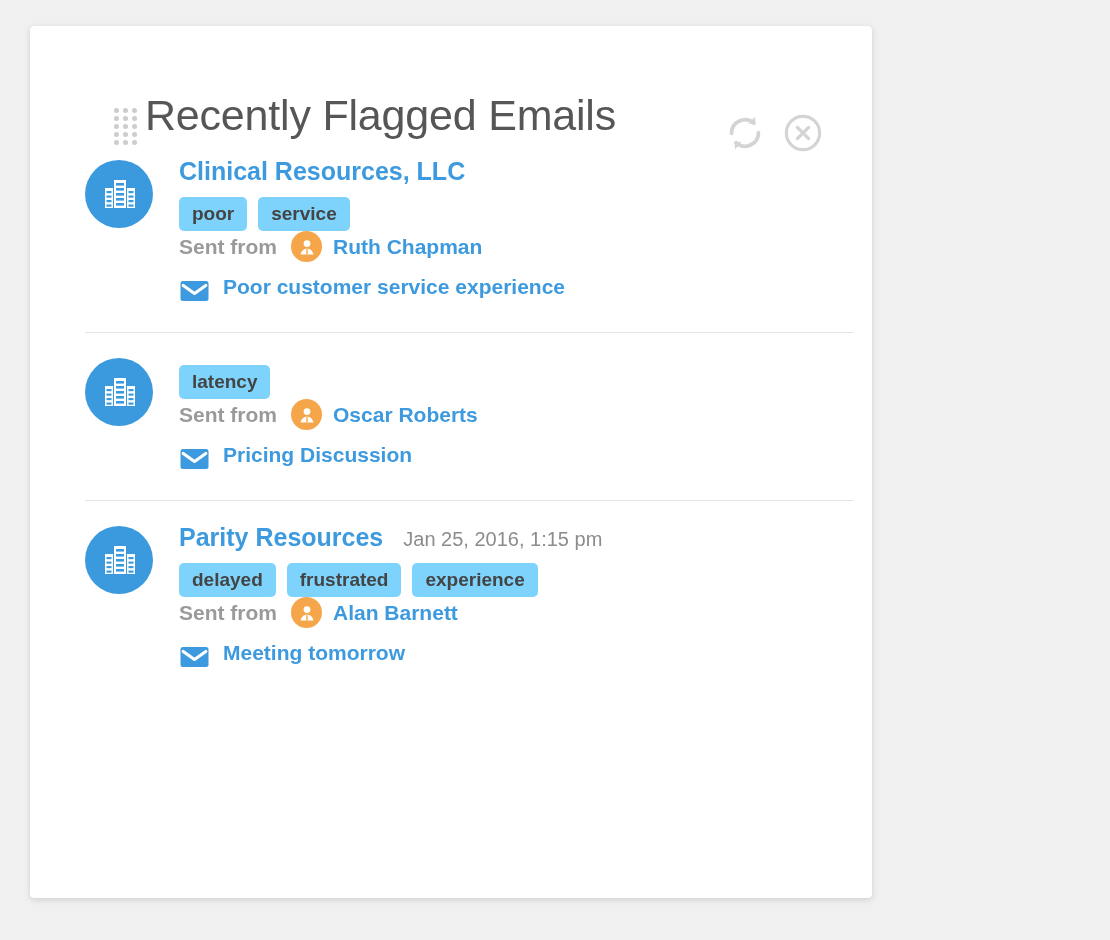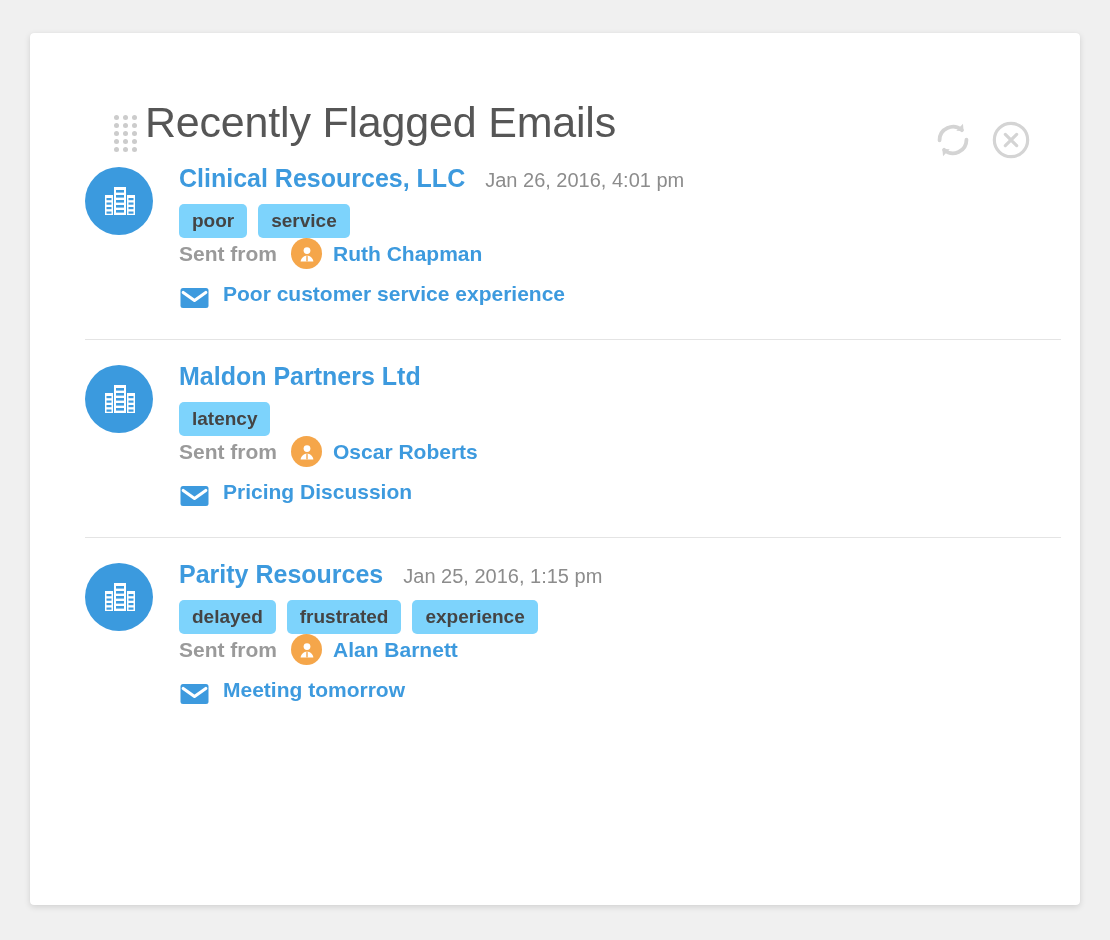--- a/index.html
+++ b/index.html
@@ -11,22 +11,22 @@
     height: 940px;
     background: #f0f0f0;
     font-family: "Liberation Sans", sans-serif;
     -webkit-font-smoothing: antialiased;
     overflow: hidden;
   }
 
   .card {
     position: absolute;
     left: 30px;
-    top: 33px;
-    width: 1050px;
+    top: 26px;
+    width: 842px;
     height: 872px;
     background: #ffffff;
     border-radius: 4px;
     box-shadow: 0 2px 6px rgba(0,0,0,0.13), 0 0 1px rgba(0,0,0,0.07);
     box-sizing: border-box;
     overflow: hidden;
   }
 
   
   .card-header {
@@ -298,21 +298,20 @@
             <rect x="27.5" y="15" width="5" height="2.2"></rect>
             <rect x="27.5" y="19.5" width="5" height="2.2"></rect>
             <rect x="27.5" y="24" width="5" height="2.2"></rect>
             <rect x="27.5" y="28.5" width="5" height="2.2"></rect>
           </g>
         </svg>
       </div>
       <div class="row-main">
         <div class="row-top">
           <span class="org-name">Clinical Resources, LLC</span>
-          <span class="timestamp">Jan 26, 2016, 4:01 pm</span>
         </div>
         <div class="tag-list">
           <span class="tag">poor</span>
           <span class="tag">service</span>
         </div>
         <div class="sender-line">
           <span class="sent-from-label">Sent from</span>
           <span class="person-avatar">
             <svg width="20" height="20" viewBox="0 0 20 20">
               <circle cx="10" cy="6.6" r="3.4" fill="#ffffff"></circle>
@@ -352,21 +351,20 @@
             <rect x="5.5" y="28.5" width="5" height="2.2"></rect>
             <rect x="27.5" y="15" width="5" height="2.2"></rect>
             <rect x="27.5" y="19.5" width="5" height="2.2"></rect>
             <rect x="27.5" y="24" width="5" height="2.2"></rect>
             <rect x="27.5" y="28.5" width="5" height="2.2"></rect>
           </g>
         </svg>
       </div>
       <div class="row-main">
         <div class="row-top">
-          <span class="org-name">Maldon Partners Ltd</span>
         </div>
         <div class="tag-list">
           <span class="tag">latency</span>
         </div>
         <div class="sender-line">
           <span class="sent-from-label">Sent from</span>
           <span class="person-avatar">
             <svg width="20" height="20" viewBox="0 0 20 20">
               <circle cx="10" cy="6.6" r="3.4" fill="#ffffff"></circle>
               <path d="M3.6 17.4c0.7-3.6 3.3-5.6 6.4-5.6s5.7 2 6.4 5.6z" fill="#ffffff"></path>

